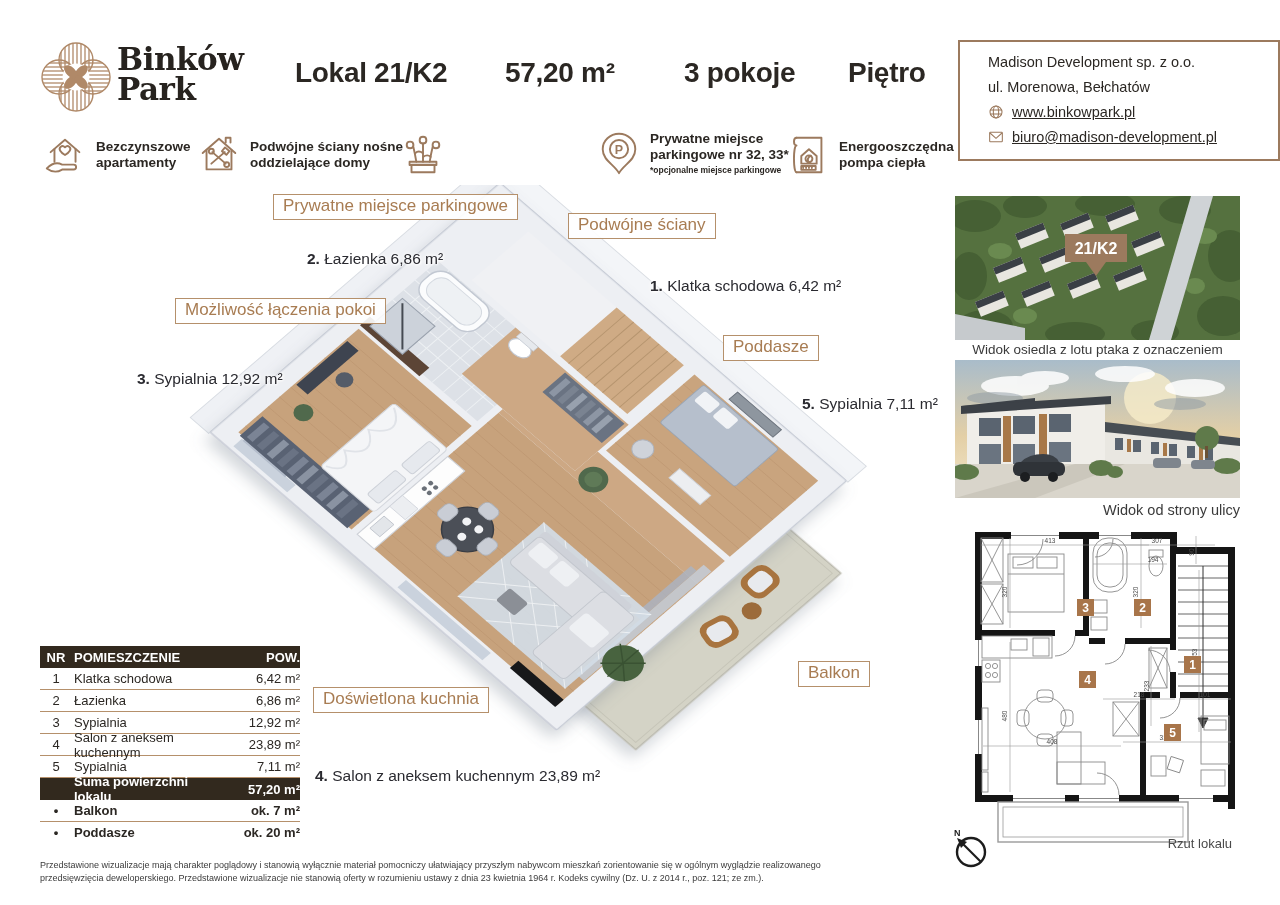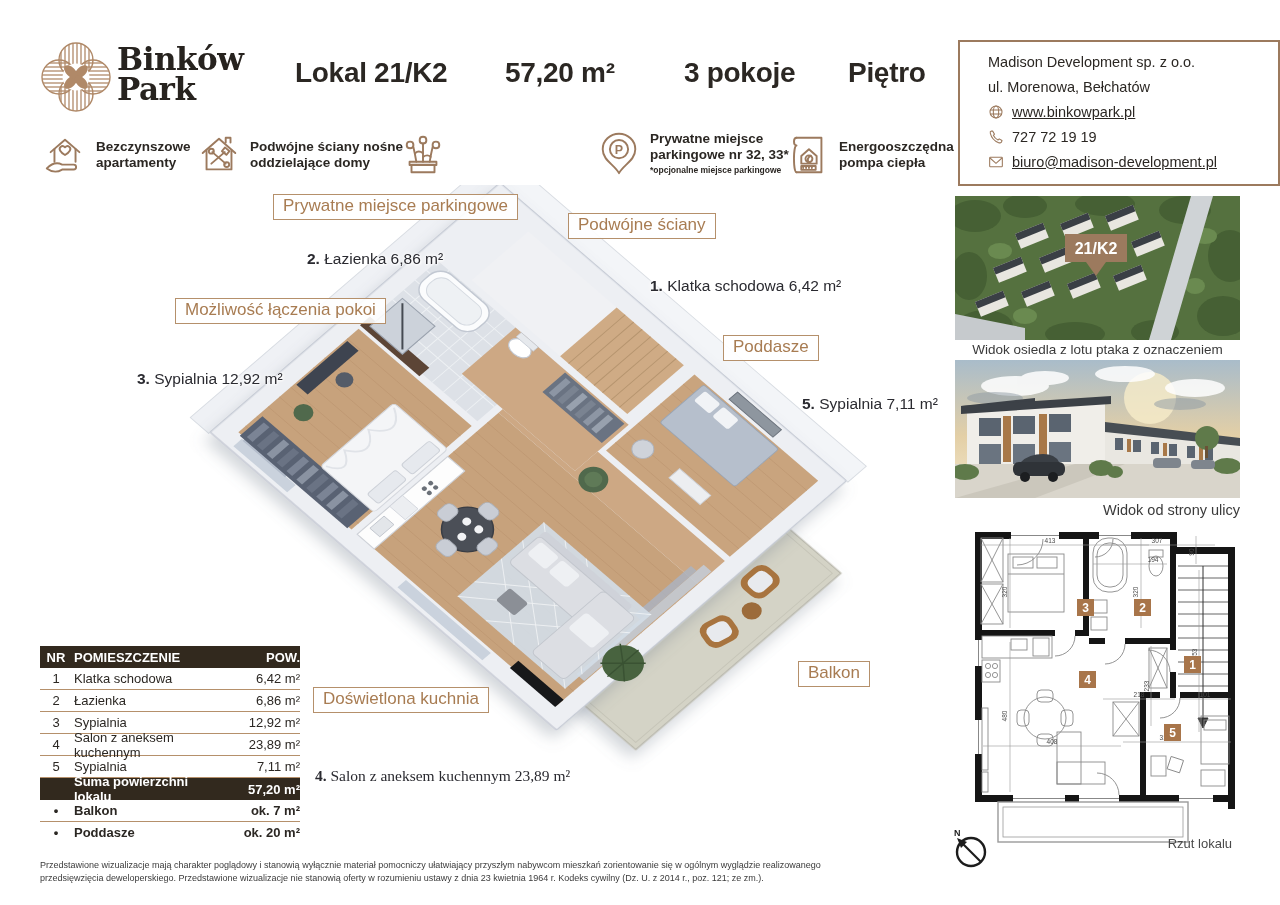--- a/index.html
+++ b/index.html
@@ -97,26 +97,20 @@
           <circle cx="12" cy="12" r="9"></circle>
           <ellipse cx="12" cy="12" rx="4" ry="9"></ellipse>
           <line x1="3.5" y1="9" x2="20.5" y2="9"></line>
             <line x1="3.5" y1="15" x2="20.5" y2="15"></line>
         </g>
       </svg>
       <a href="#">www.binkowpark.pl</a>
     </div>
     <div class="row">
       <svg class="cicon" viewBox="0 0 24 24">
-        <path d="M5,3 C3.5,3.5 3,5 3.5,6.5 C5,12.5 9.5,18 16,20.5 C18,21.2 20,20.5 20.5,18.8 L21,17.3 L16.8,14.8 L15,16.6 C12,15.2 9.5,12.8 8,9.5 L9.8,7.8 L7,3.2 Z" fill="none" stroke="#9c7a5e" stroke-width="1.6" stroke-linejoin="round"></path>
-      </svg>
-      <span>727 72 19 19</span>
-    </div>
-    <div class="row">
-      <svg class="cicon" viewBox="0 0 24 24">
         <g fill="none" stroke="#9c7a5e" stroke-width="1.6">
           <rect x="2.5" y="5" width="19" height="14" rx="1"></rect>
           <polyline points="3,6 12,14 21,6"></polyline>
         </g>
       </svg>
       <a href="#">biuro@madison-development.pl</a>
     </div>
   </div>
 
   <div class="abs feature" style="left:42px;top:132px;">
@@ -401,21 +395,21 @@
   <div class="abs plan-box-label" style="left:568px;top:213px;">Podwójne ściany</div>
   <div class="abs plan-box-label" style="left:175px;top:298px;">Możliwość łączenia pokoi</div>
   <div class="abs plan-box-label" style="left:723px;top:335px;">Poddasze</div>
   <div class="abs plan-box-label" style="left:313px;top:687px;">Doświetlona kuchnia</div>
   <div class="abs plan-box-label" style="left:798px;top:661px;">Balkon</div>
 
   <div class="abs plan-room-label" style="left:307px;top:250px;"><b>2.</b><span> Łazienka 6,86 m²</span></div>
   <div class="abs plan-room-label" style="left:650px;top:277px;"><b>1.</b><span> Klatka schodowa 6,42 m²</span></div>
   <div class="abs plan-room-label" style="left:137px;top:370px;"><b>3.</b><span> Sypialnia 12,92 m²</span></div>
   <div class="abs plan-room-label" style="left:802px;top:395px;"><b>5.</b><span> Sypialnia 7,11 m²</span></div>
-  <div class="abs plan-room-label" style="left:315px;top:767px;font-family:Liberation Serif, serif;"><b>4.</b><span> Salon z aneksem kuchennym 23,89 m²</span></div>
+  <div class="abs plan-room-label" style="left:315px;top:767px;"><b>4.</b><span> Salon z aneksem kuchennym 23,89 m²</span></div>
 
   <div class="abs rtable">
     <div class="trow hd">
       <div class="c-nr">NR</div>
       <div class="c-name">POMIESZCZENIE</div>
       <div class="c-pow">POW.</div>
     </div>
     <div class="trow">
       <div class="c-nr">1</div>
       <div class="c-name">Klatka schodowa</div>

